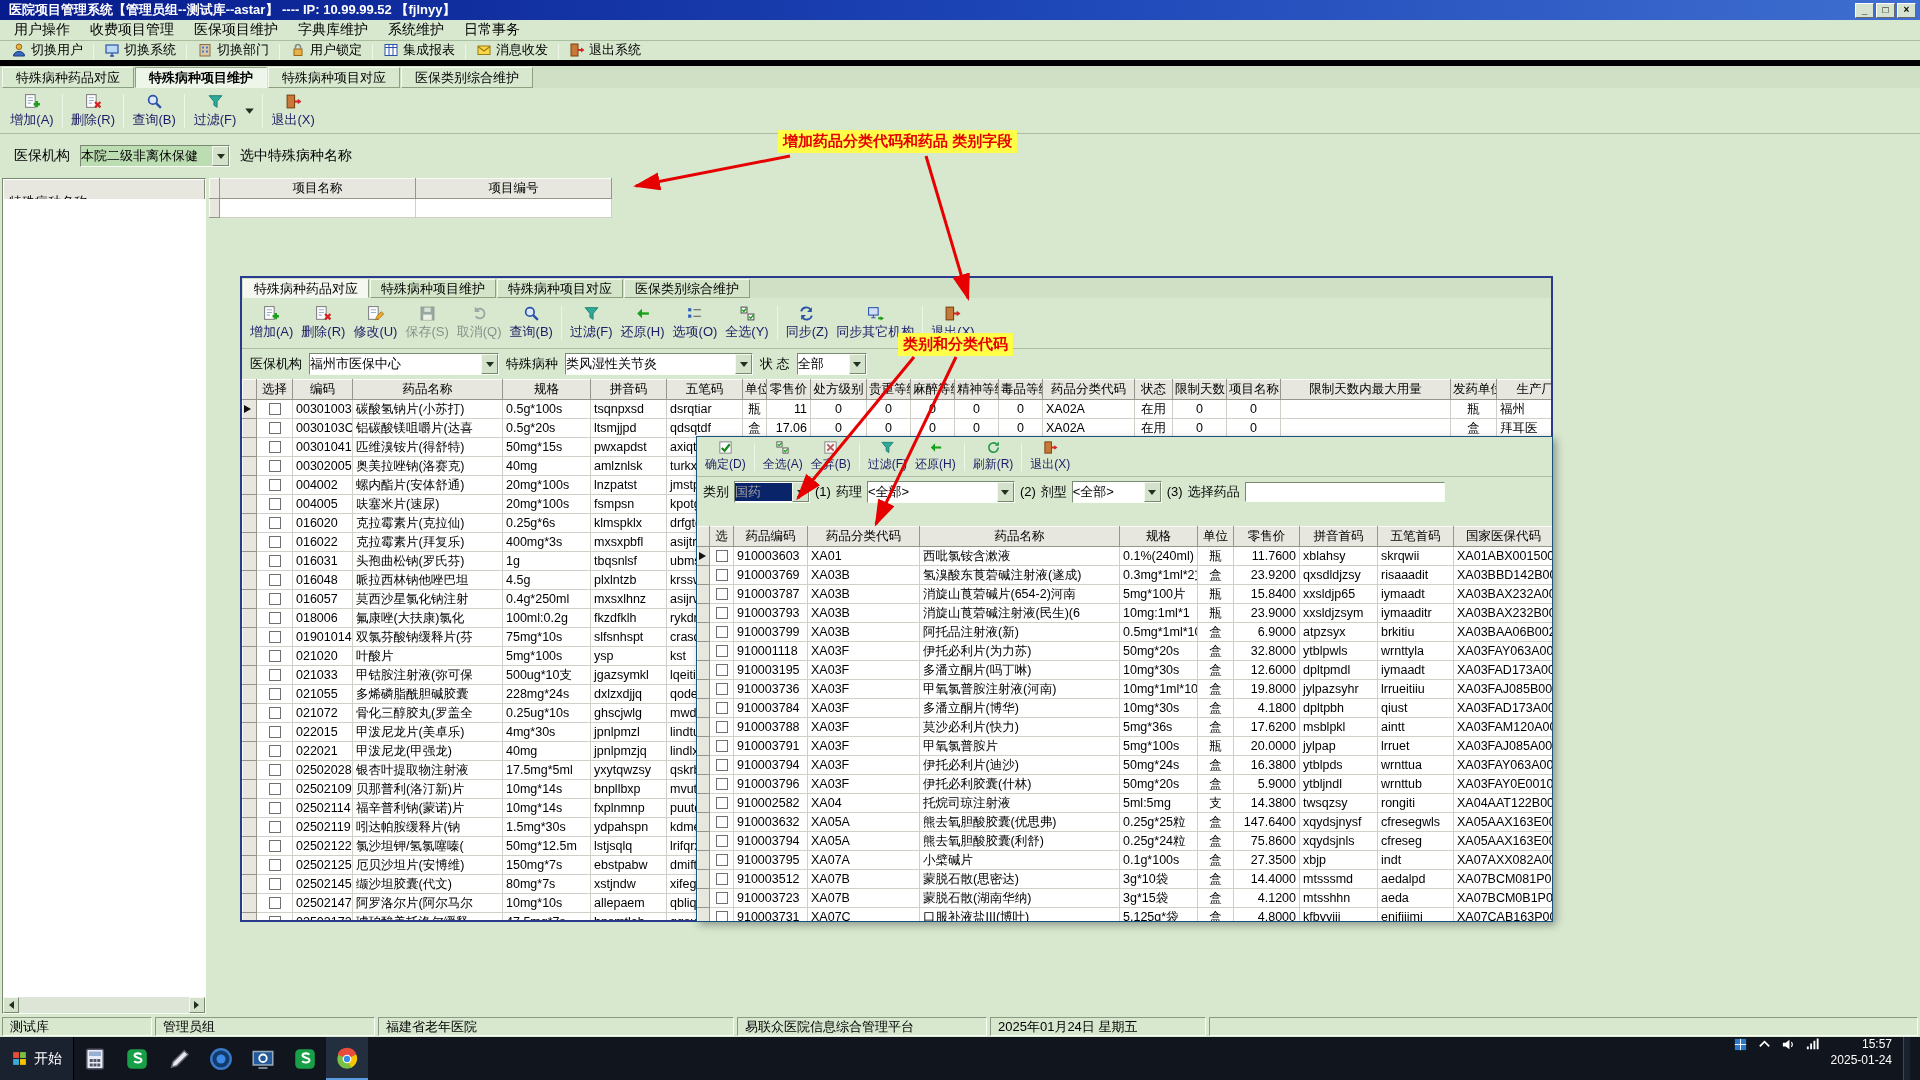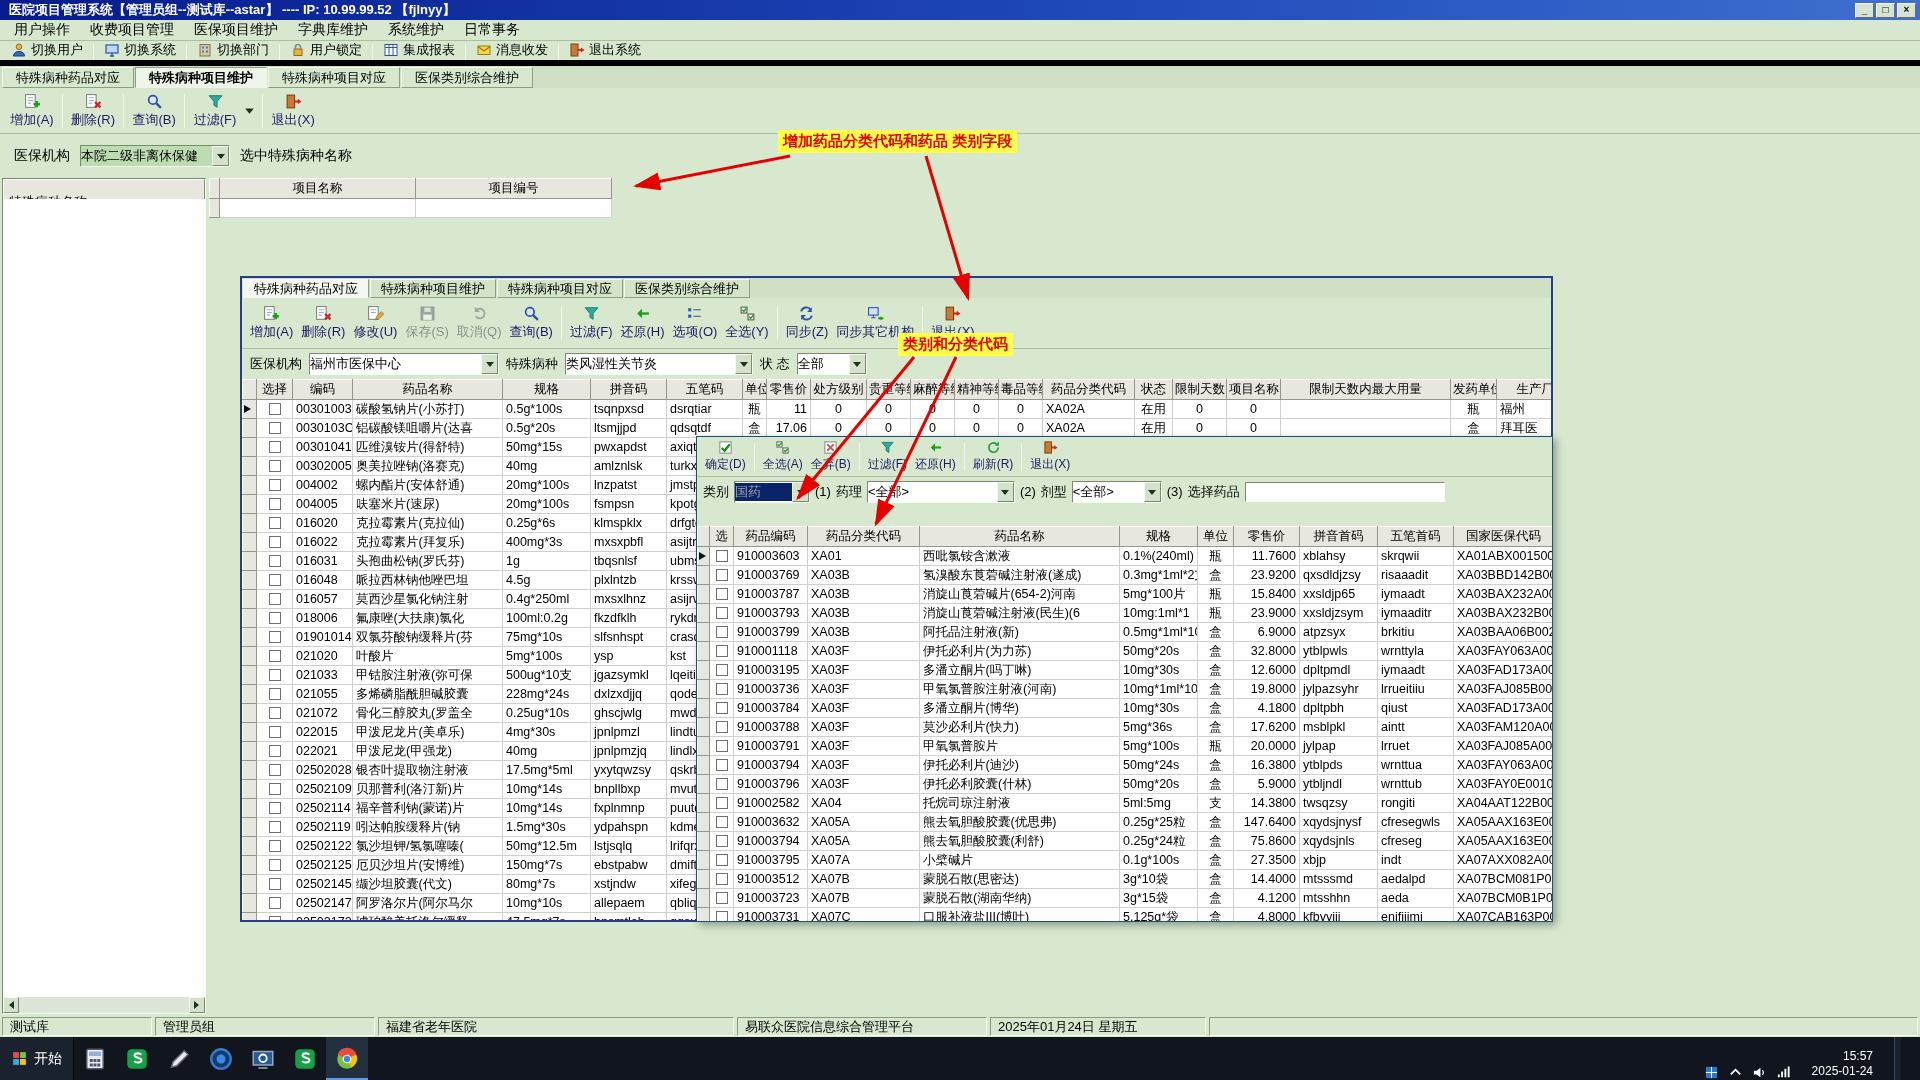--- a/index.html
+++ b/index.html
@@ -85,21 +85,21 @@
 .statusbar{position:absolute;left:0;top:1016px;width:100%;height:21px;background:#d7e8cf;display:flex;gap:3px;padding:1px 2px}
 .sseg{border:1px solid;border-color:#8a9a80 #f8fff4 #f8fff4 #8a9a80;font-size:13px;padding:0 7px;display:flex;align-items:center;white-space:nowrap;overflow:hidden}
 
 .taskbar{position:absolute;left:0;top:1037px;width:100%;height:43px;background:#11151d;display:flex;align-items:center;z-index:45}
 .startbtn{display:flex;align-items:center;gap:6px;color:#fff;font-size:14px;padding:0 11px;height:100%;background:#1a2230;border-right:1px solid #000}
 .startbtn .ticon svg{width:17px;height:17px;display:block}
 .qlicons{display:flex;height:100%}
 .qlitem{width:42px;height:100%;display:flex;align-items:center;justify-content:center}
 .qlitem svg{width:24px;height:24px;display:block}
 .qlitem.activeapp{background:#232e3e;box-shadow:inset 0 -2px 0 #5a9ae0}
-.trayarea{margin-left:auto;display:flex;align-items:flex-end;gap:21px;padding-right:19px;height:100%}
+.trayarea{margin-left:auto;display:flex;align-items:flex-start;gap:11px;padding-right:10px;height:100%}
 .trayicon svg{width:15px;height:15px;display:block}
 .clock{color:#fff;font-size:12px;text-align:right;line-height:1.3}
 .showdesk{width:7px;height:100%;border-left:1px solid #3a4a5a;background:#1a2230}
 .lbl{white-space:nowrap}
 </style>
 </head>
 <body>
 
 <div id="screen">
 

